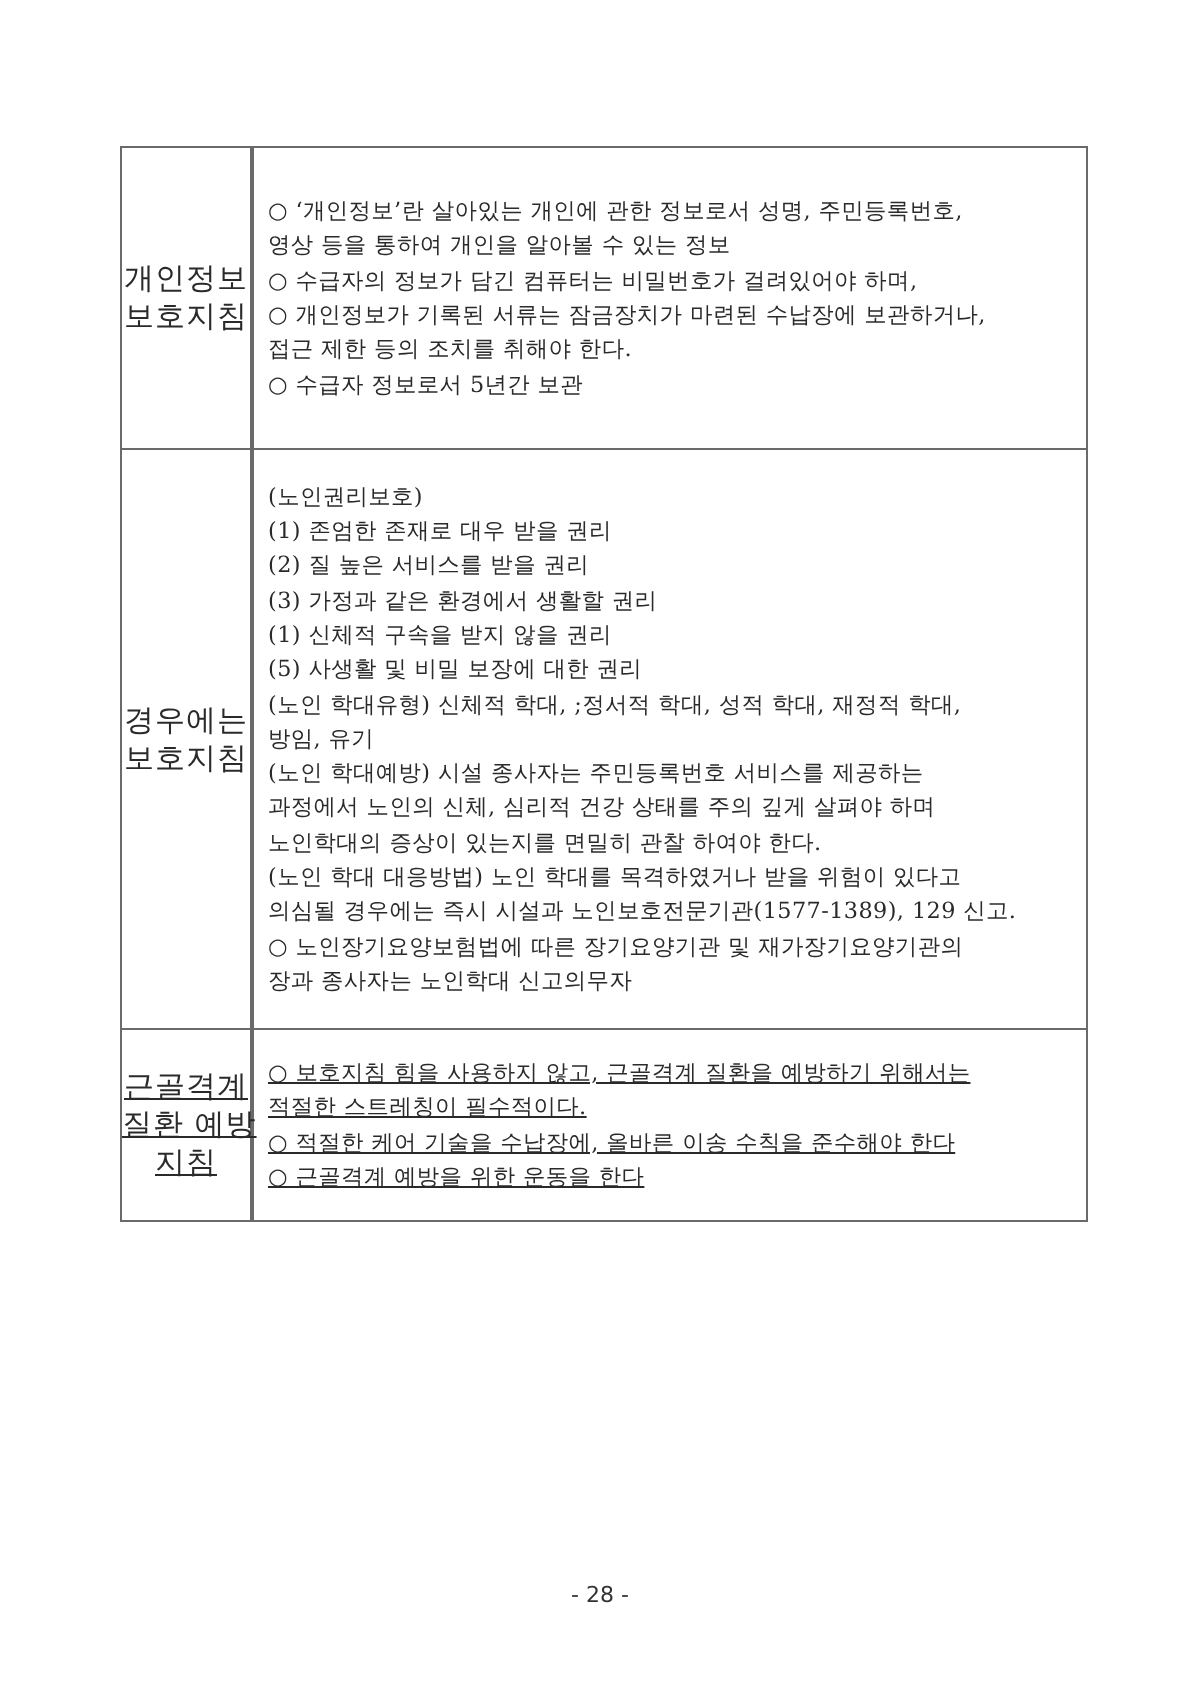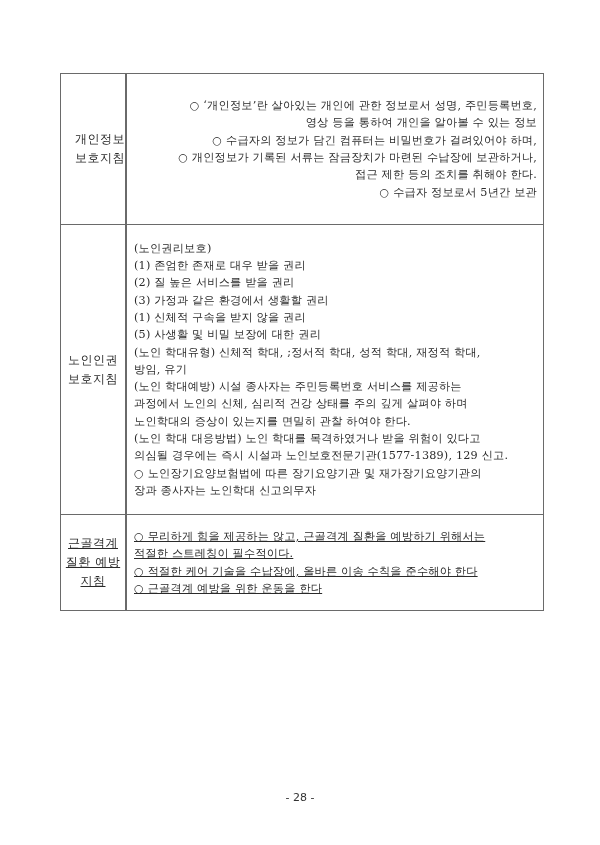--- a/index.html
+++ b/index.html
@@ -30,32 +30,32 @@
       table-layout: fixed;
     }
     table.guide td {
       border: 1px solid #6a6a6a;
       vertical-align: middle;
       padding: 0;
     }
     td.label-cell {
       width: 64px;
       text-align: center;
-      font-size: 12px;
+      font-size: 15px;
       line-height: 19px;
       letter-spacing: 0.5px;
       border-right: 2px solid #6a6a6a !important;
     }
     td.content-cell {
       padding: 0 6px 0 7px !important;
       font-size: 11.2px;
       line-height: 17.3px;
       letter-spacing: 0.2px;
     }
-    tr.row-privacy td { height: 150px; text-align: right; }
+    tr.row-privacy td { height: 150px; }
     tr.row-rights td { height: 289px; }
     tr.row-msk td { height: 95px; text-decoration: underline; }
     .line {
       display: block;
       white-space: nowrap;
     }
     .page-number {
       position: absolute;
       left: 0;
       width: 600px;
@@ -81,21 +81,21 @@
           <span class="line">○ ‘개인정보’란 살아있는 개인에 관한 정보로서 성명, 주민등록번호,</span>
           <span class="line">영상 등을 통하여 개인을 알아볼 수 있는 정보</span>
           <span class="line">○ 수급자의 정보가 담긴 컴퓨터는 비밀번호가 걸려있어야 하며,</span>
           <span class="line">○ 개인정보가 기록된 서류는 잠금장치가 마련된 수납장에 보관하거나,</span>
           <span class="line">접근 제한 등의 조치를 취해야 한다.</span>
           <span class="line">○ 수급자 정보로서 5년간 보관</span>
         </td>
       </tr>
       <tr class="row-rights">
         <td class="label-cell">
-          <span class="line">노인인권</span>
+          <span class="line">경우에는</span>
           <span class="line">보호지침</span>
         </td>
         <td class="content-cell">
           <span class="line">(노인권리보호)</span>
           <span class="line">(1) 존엄한 존재로 대우 받을 권리</span>
           <span class="line">(2) 질 높은 서비스를 받을 권리</span>
           <span class="line">(3) 가정과 같은 환경에서 생활할 권리</span>
           <span class="line">(1) 신체적 구속을 받지 않을 권리</span>
           <span class="line">(5) 사생활 및 비밀 보장에 대한 권리</span>
           <span class="line">(노인 학대유형) 신체적 학대, ;정서적 학대, 성적 학대, 재정적 학대,</span>
@@ -109,21 +109,21 @@
           <span class="line">장과 종사자는 노인학대 신고의무자</span>
         </td>
       </tr>
       <tr class="row-msk">
         <td class="label-cell">
           <span class="line">근골격계</span>
           <span class="line">질환 예방</span>
           <span class="line">지침</span>
         </td>
         <td class="content-cell">
-          <span class="line">○ 무리하게 힘을 제공하는 않고, 근골격계 질환을 예방하기 위해서는</span>
+          <span class="line">○ 보호지침 힘을 사용하지 않고, 근골격계 질환을 예방하기 위해서는</span>
           <span class="line">적절한 스트레칭이 필수적이다.</span>
           <span class="line">○ 적절한 케어 기술을 수납장에, 올바른 이송 수칙을 준수해야 한다</span>
           <span class="line">○ 근골격계 예방을 위한 운동을 한다</span>
         </td>
       </tr>
     </tbody>
   </table>
 
   <div class="page-number">- 28 -</div>
 </div>

